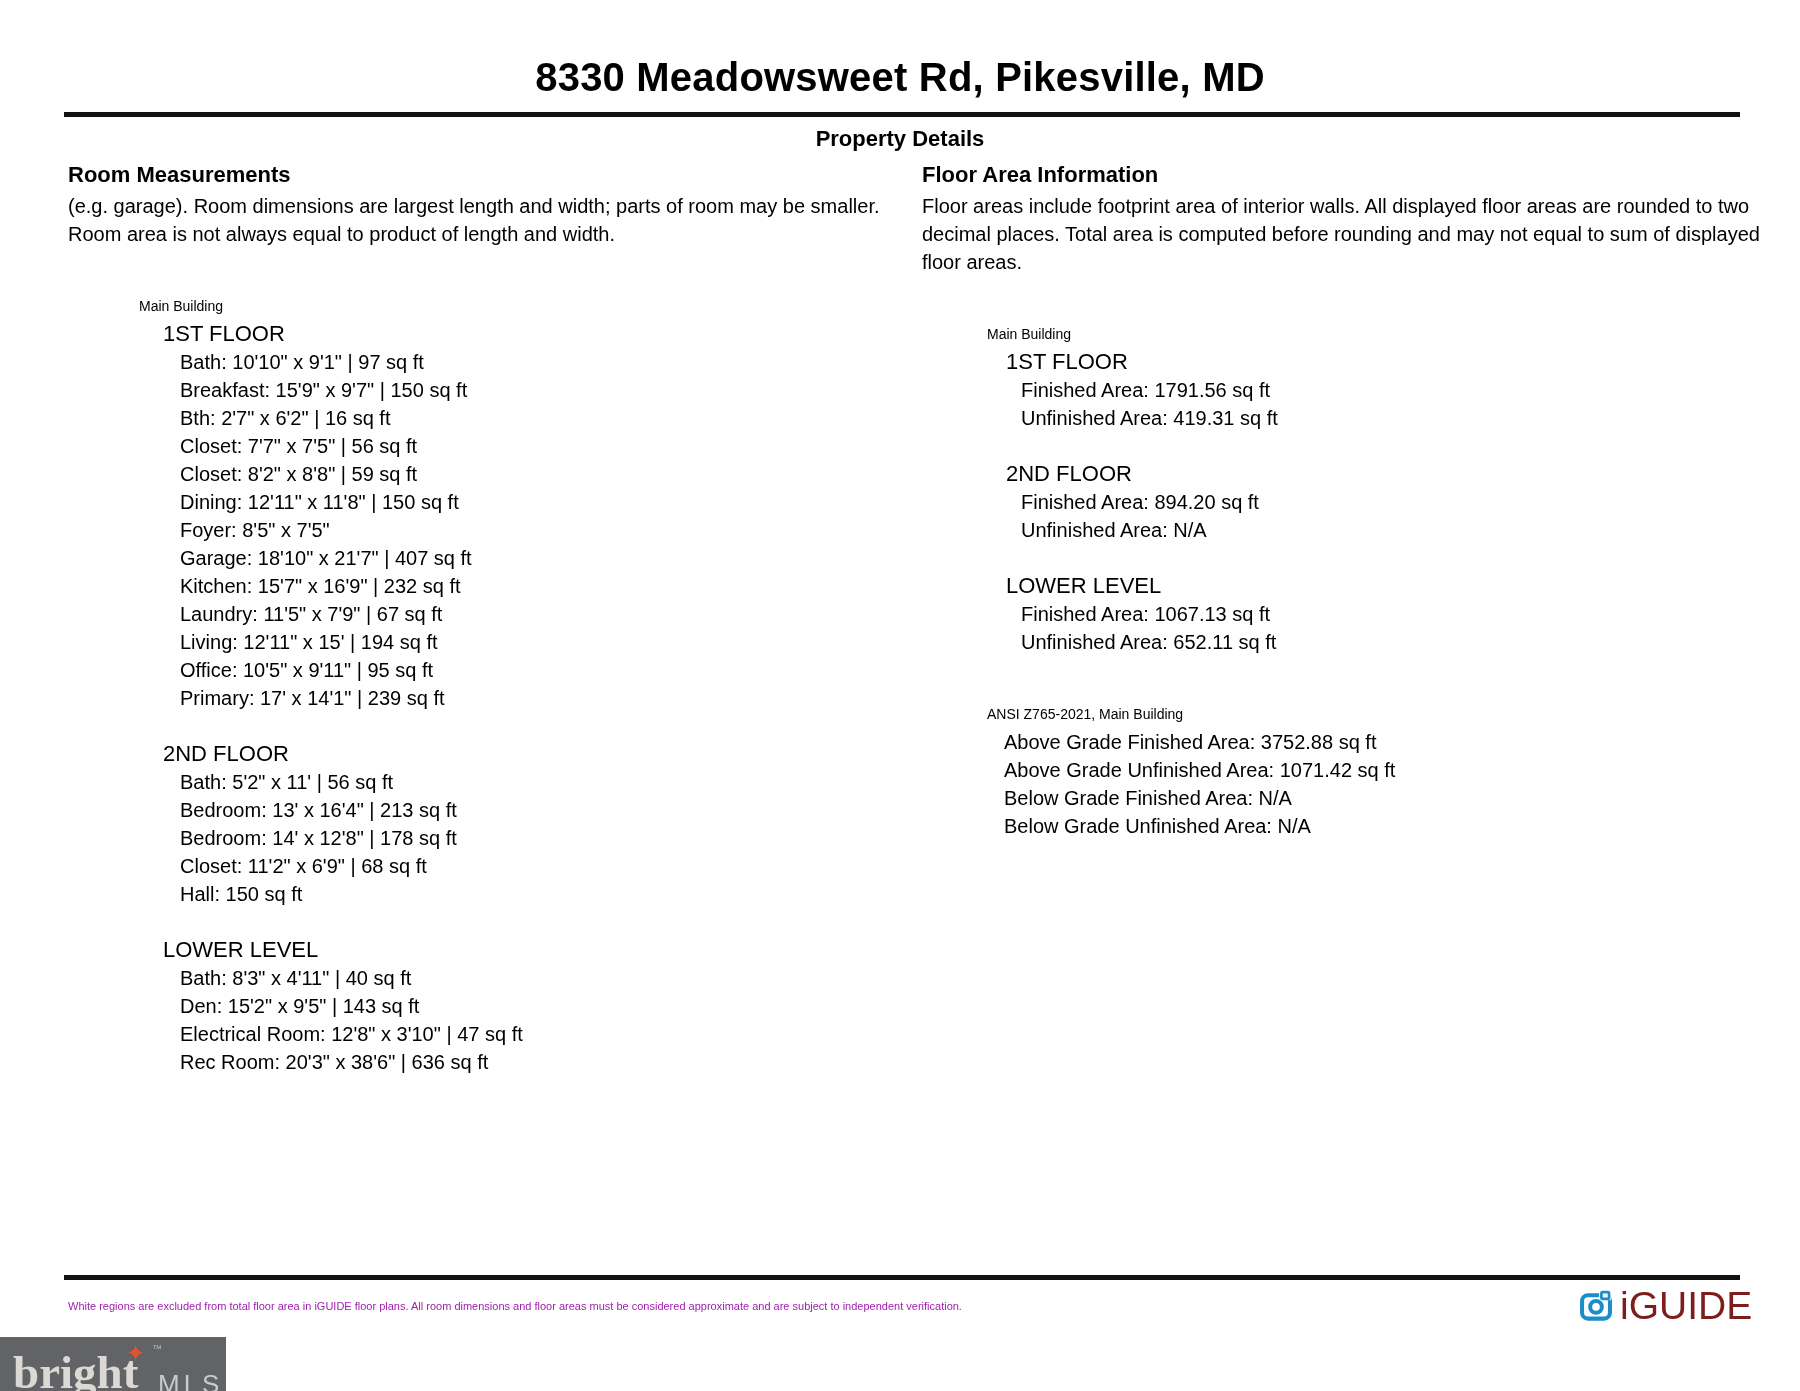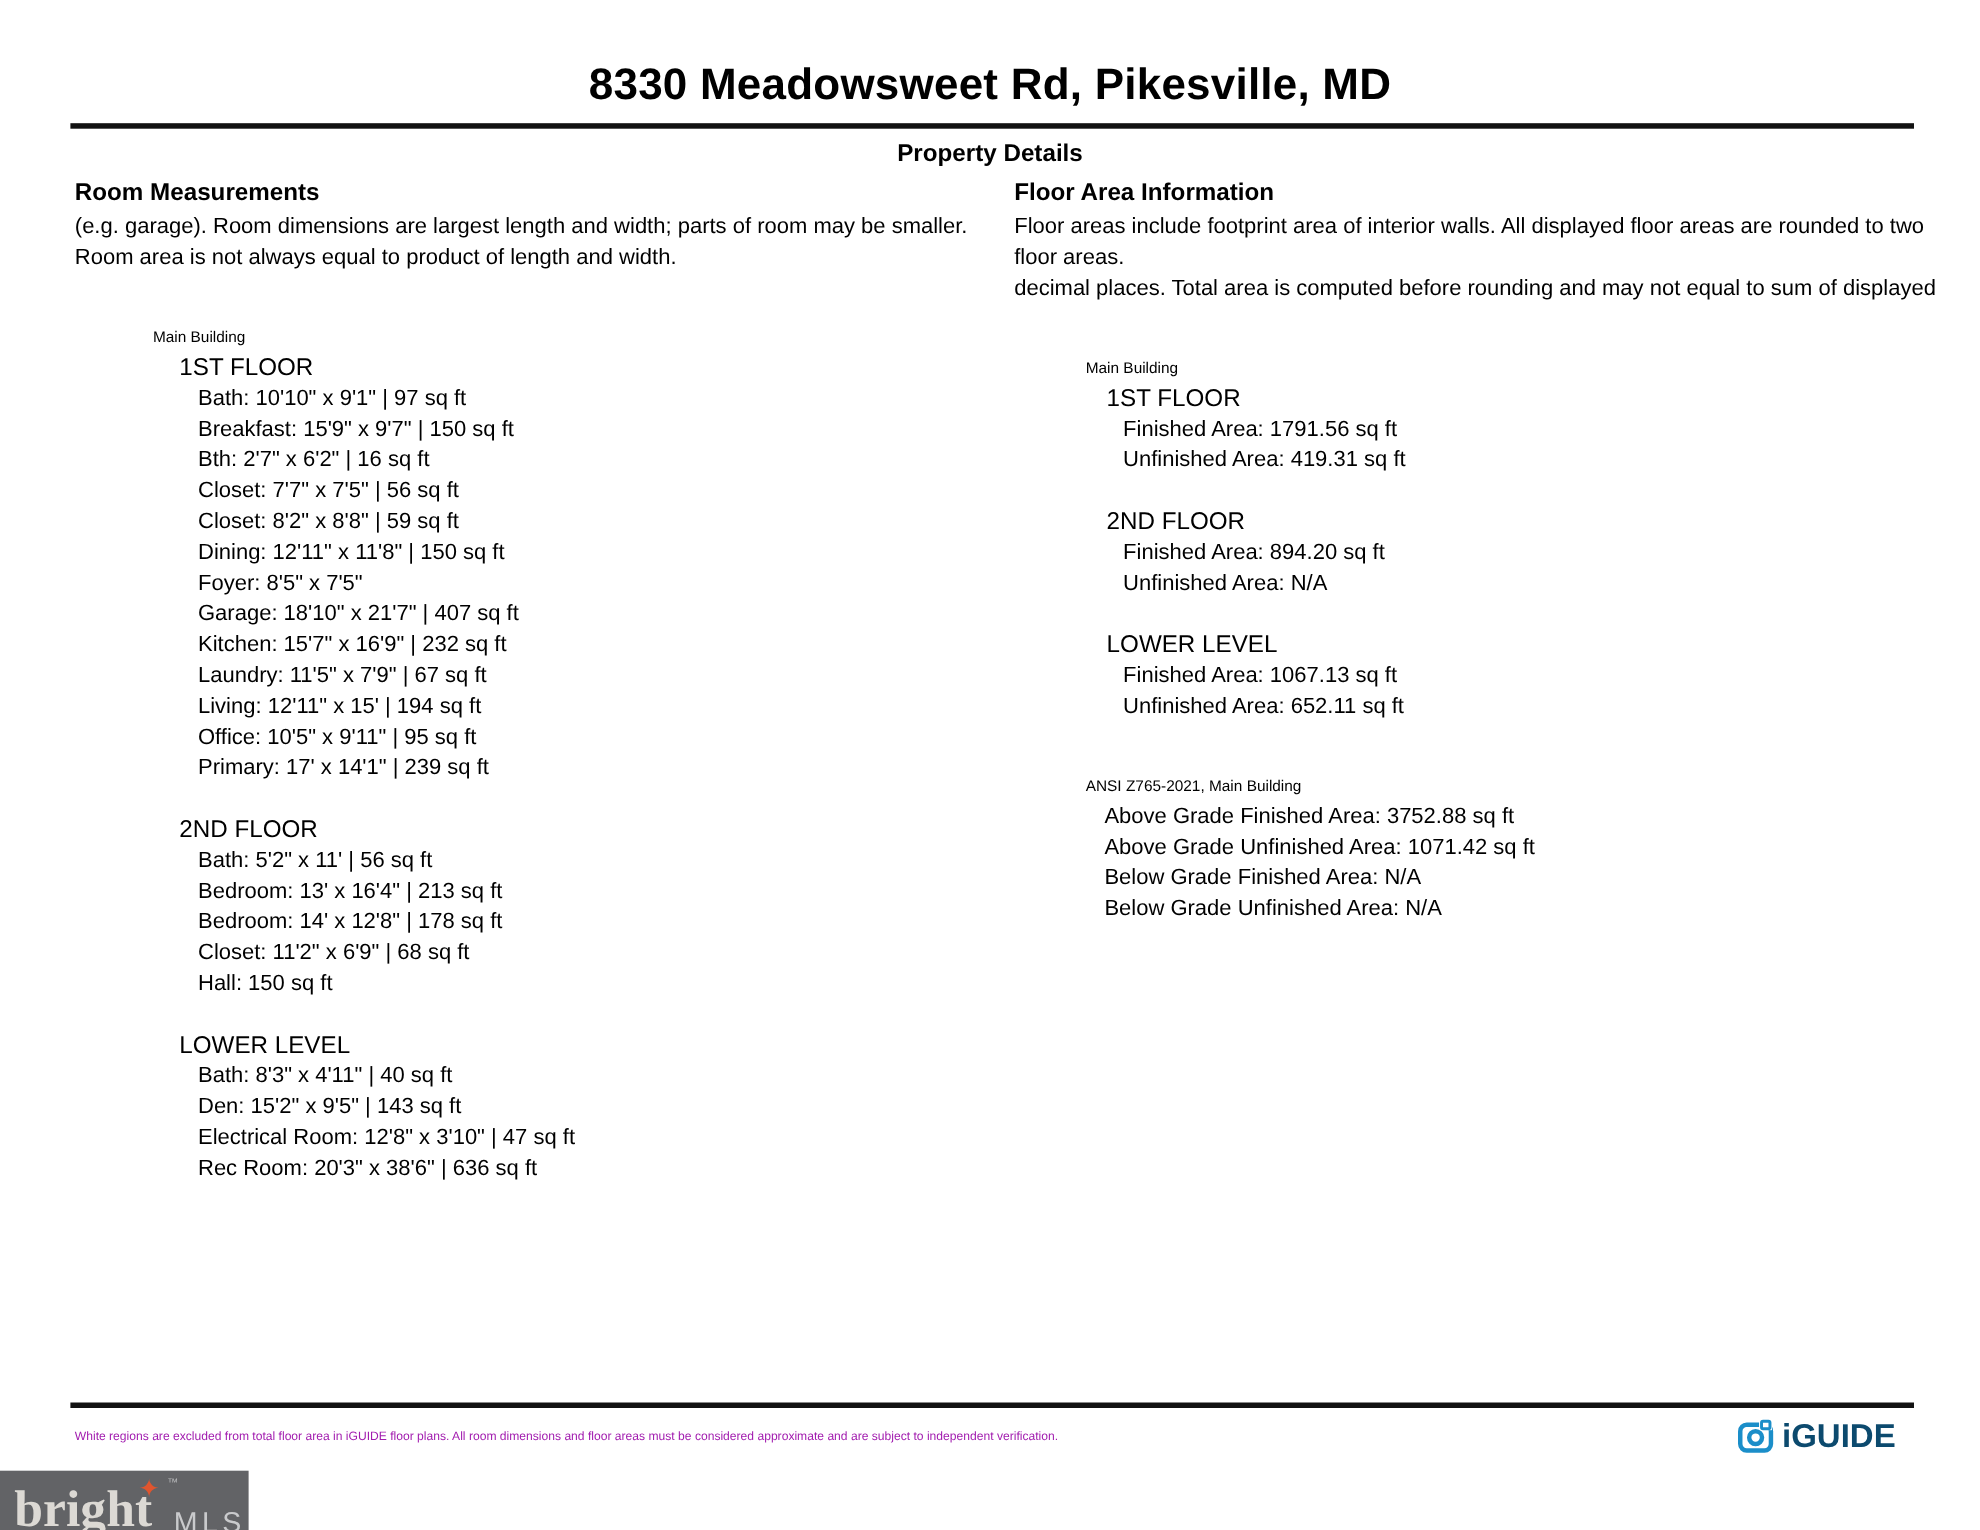--- a/index.html
+++ b/index.html
@@ -34,21 +34,21 @@
   .ansi-list { padding-left:82px; }
   .disclaimer {
     position:absolute; left:68px; top:1297px;
     font-size:11px; line-height:18px; white-space:nowrap; color:#a21caf;
   }
   .iguide-logo {
     position:absolute; left:1578px; top:1286px; height:40px;
     display:flex; align-items:center; gap:6px;
   }
   .iguide-word {
-    color:#0c4a6e; font-size:30px; font-weight:bold; letter-spacing:0px; line-height:36px;
+    color:#7f1d1d; font-size:39px; font-weight:normal; letter-spacing:0px; line-height:36px;
   }
   .bright-box {
     position:absolute; left:0; top:1317px; width:226px; height:74px;
     background:#626366;
     margin-top:20px;
   }
   .bright-word {
     position:absolute; left:13px; top:8px;
     font-family:"Liberation Serif", serif; font-weight:bold;
     font-size:47px; line-height:1.15; color:#dcd9d4;
@@ -151,23 +151,23 @@
         </div>
       </div>
   </section>
 
   <section class="col col-right">
     <h3 class="sec-heading">Floor Area Information</h3>
     <div class="desc">
 
         <div class="desc-line">Floor areas include footprint area of interior walls. All displayed floor areas are rounded to two</div>
 
+        <div class="desc-line">decimal places. Total area is computed before rounding and may not equal to sum of displayed</div>
+
         <div class="desc-line">floor areas.</div>
-
-        <div class="desc-line">decimal places. Total area is computed before rounding and may not equal to sum of displayed</div>
       </div>
     <div class="building">Main Building</div>
     <div>
 
         <div class="floor-group">
           <div class="floor-name">1ST FLOOR</div>
           <ul class="item-list">
 
               <li class="item-line">Finished Area: 1791.56 sq ft</li>
 

